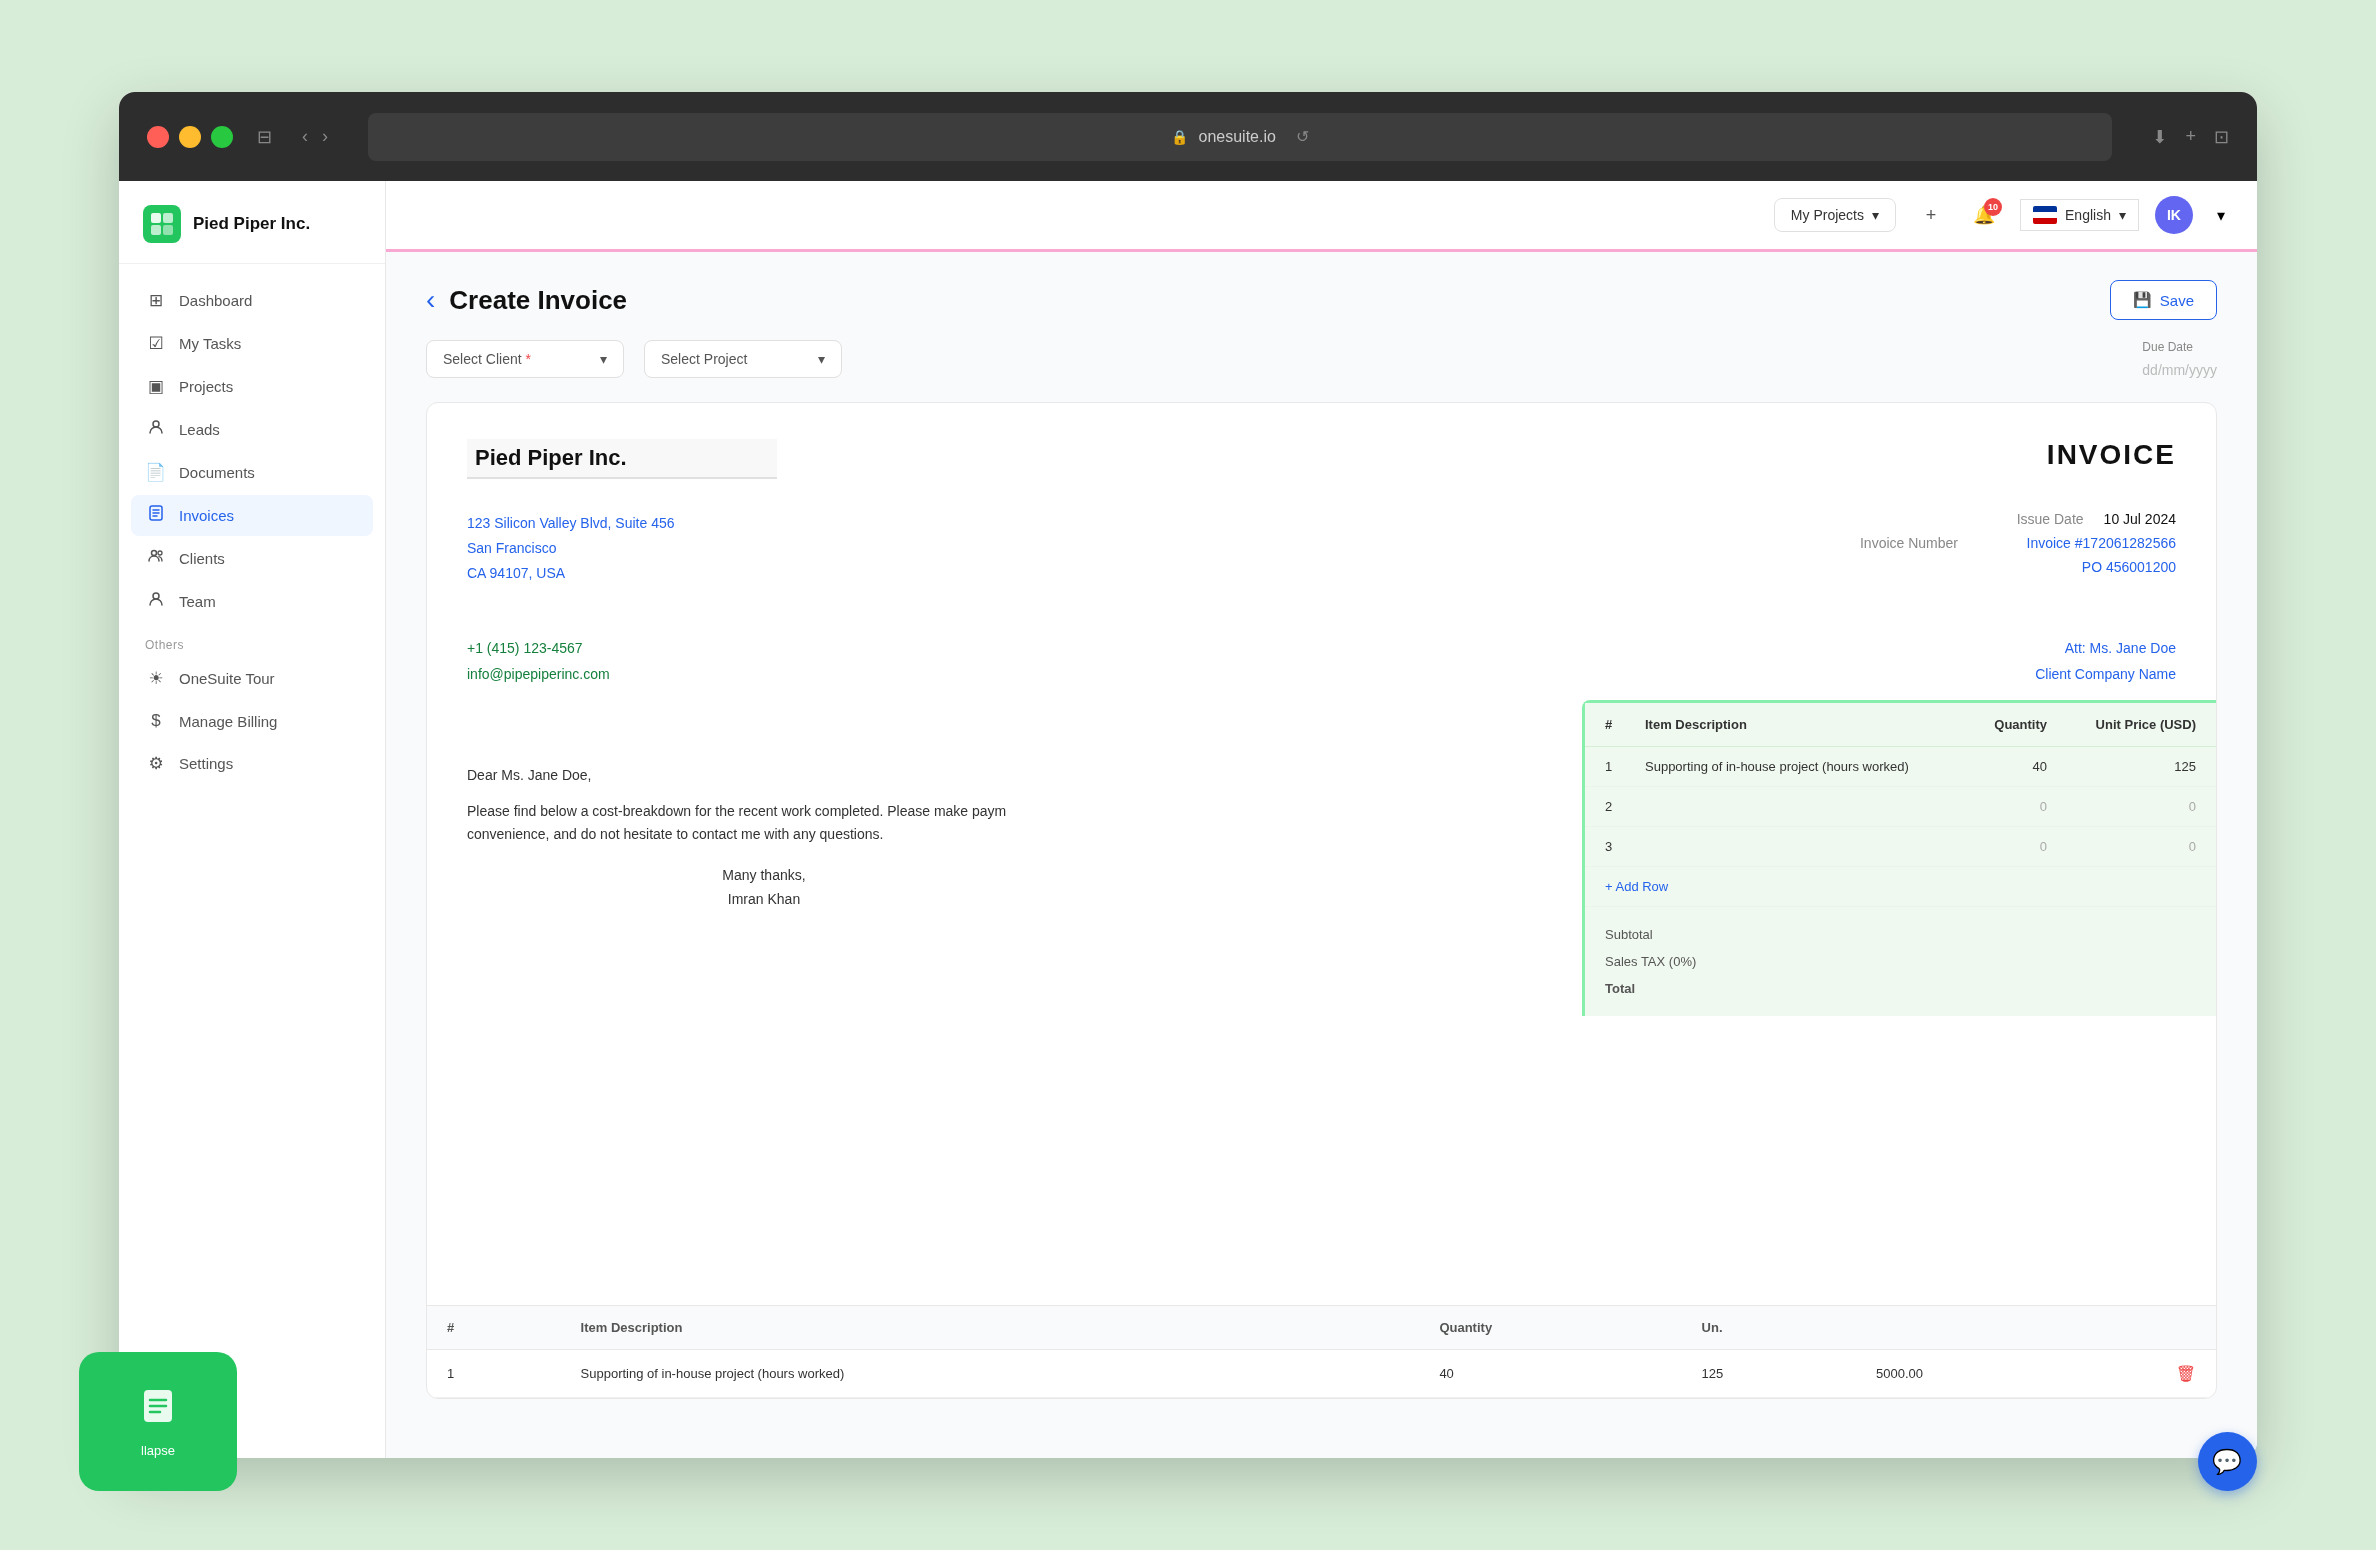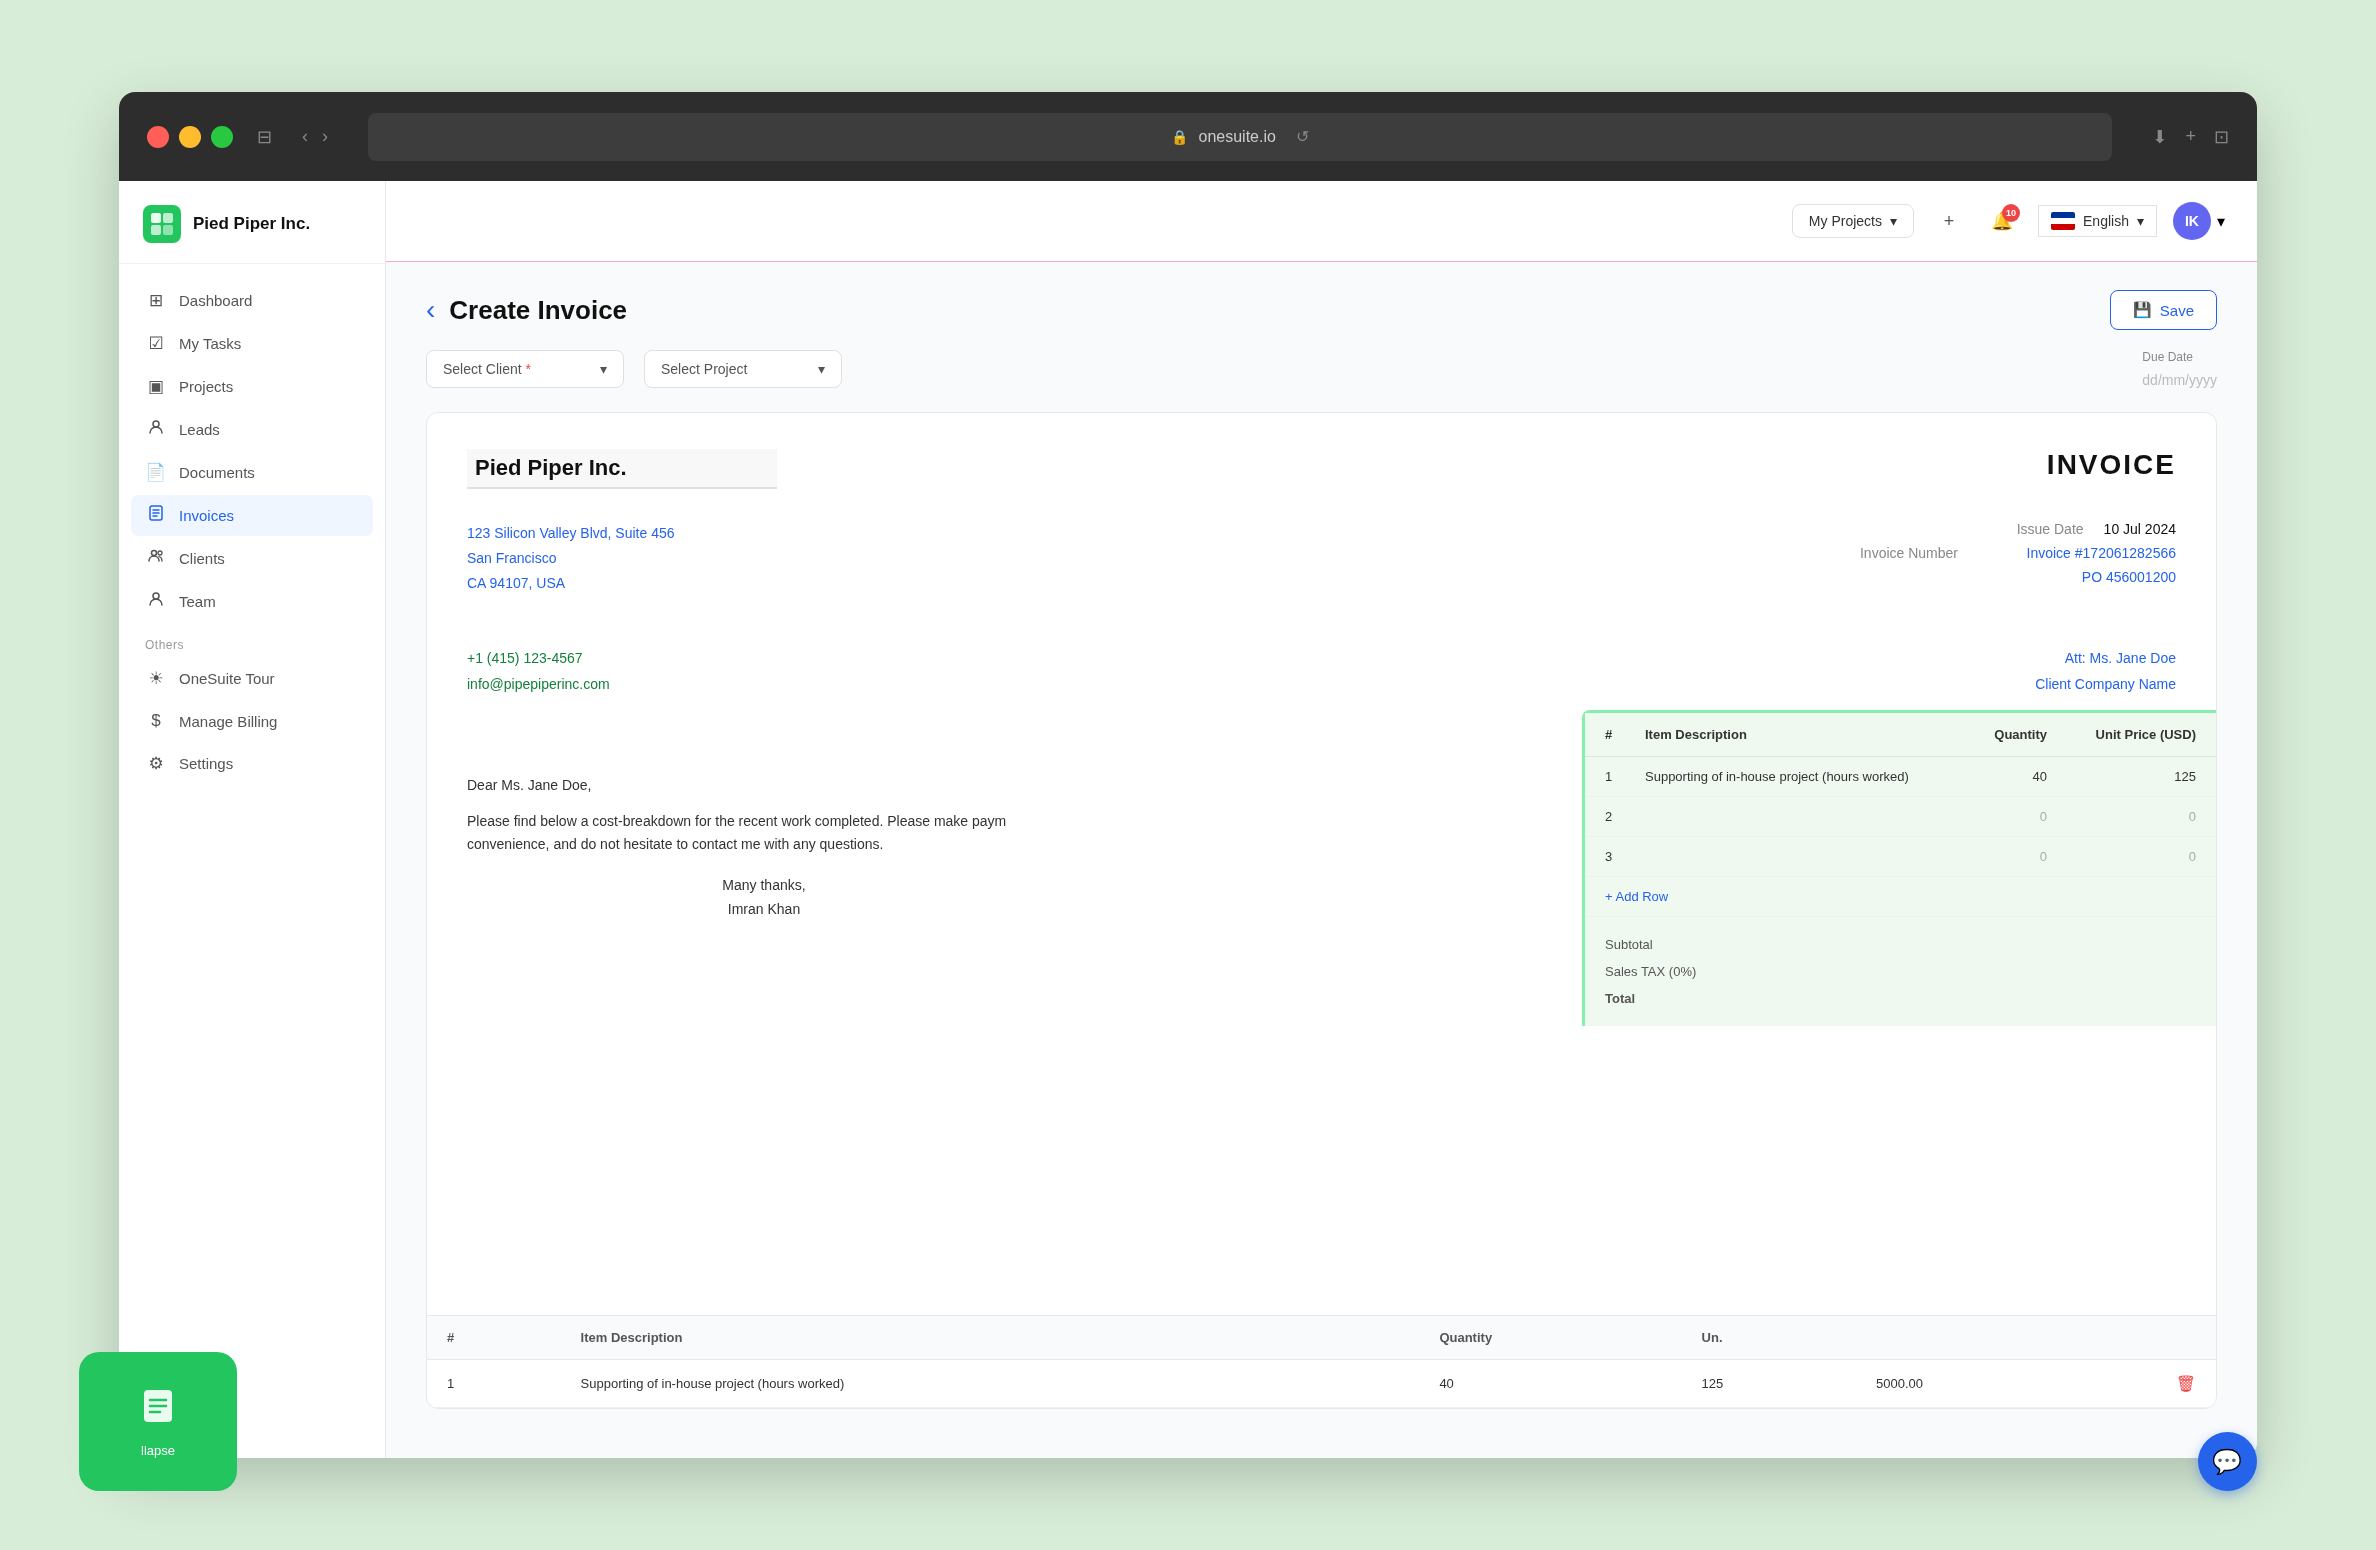--- a/index.html
+++ b/index.html
@@ -142,22 +142,22 @@
       color: #999;
       padding: 14px 14px 6px;
       font-weight: 500;
       letter-spacing: 0.5px;
     }
     
     .top-bar {
       display: flex;
       align-items: center;
       padding: 0 32px;
-      height: 81px;
-      border-bottom: 1px solid #f9a8d4;
+      height: 71px;
+      border-bottom: 3px solid #f9a8d4;
       background: #fff;
       flex-shrink: 0;
     }
     .top-bar-left { flex: 1; }
     .my-projects-btn {
       display: flex;
       align-items: center;
       gap: 8px;
       padding: 8px 16px;
       border: 1px solid #e0e0e0;
@@ -632,21 +632,21 @@
           </div>
           <div class="icon-btn">
             <span>🔔</span>
             <div class="notification-badge">10</div>
           </div>
           <div class="language-btn">
             <span class="flag-icon"></span>
             <span>English</span>
             <span>▾</span>
           </div>
-          <div style="display:flex; align-items:center; gap:6px;">
+          <div style="display:flex; align-items:center; gap:24px;">
             <div class="avatar">IK</div>
             <span>▾</span>
           </div>
         </div>
       </div>
 
       <div class="main-content">
 
         <div class="page-header">
           <div class="page-title-row">

